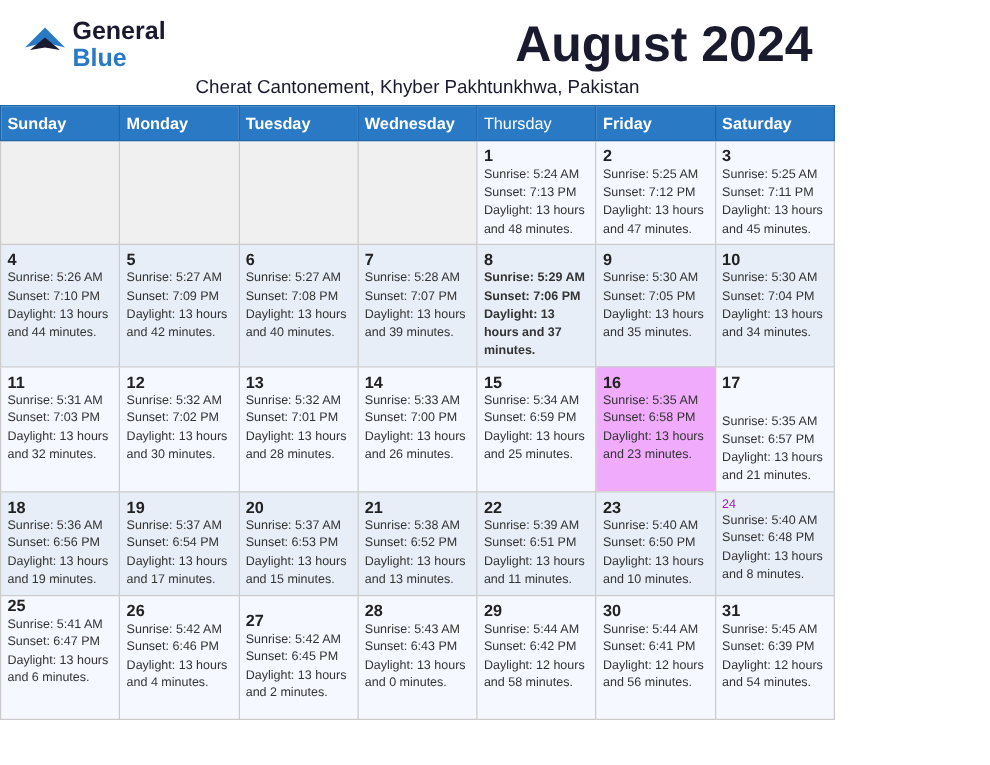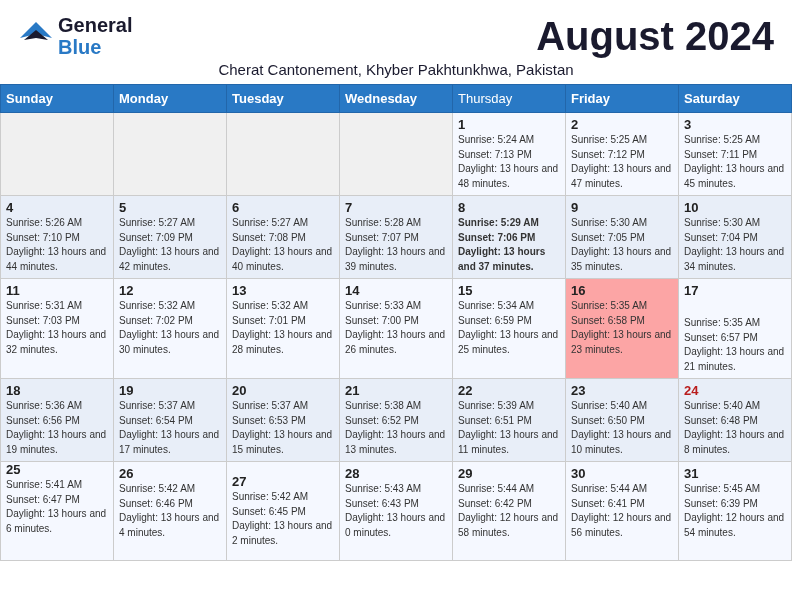--- a/index.html
+++ b/index.html
@@ -3,21 +3,21 @@
   <meta charset="utf-8">
   <style>
     * { box-sizing: border-box; margin: 0; padding: 0; }
     body { font-family: Arial, sans-serif; background: #fff; width: 792px; min-height: 612px; }
     
     table { width: calc(100% - 0px); margin: 0; }
   </style>
 </head>
 <body>
 
-<div style="width:792px; background:#fff; padding: 0;">
+<div style="width:668px; background:#fff; padding: 0;">
 
   <div style="display:flex; justify-content:space-between; align-items:flex-start; padding: 14px 18px 2px 18px;">
 
     <div style="display:flex; align-items:center; gap:4px;">
       <div style="position:relative; width:36px; height:36px;">
         <svg width="36" height="36" viewBox="0 0 36 36">
           <rect x="0" y="0" width="36" height="36" fill="white"></rect>
           <polygon points="18,4 34,20 18,16 2,20" fill="#2979c5"></polygon>
           <polygon points="18,12 30,22 18,20 6,22" fill="#1a1a2e"></polygon>
         </svg>
@@ -138,21 +138,21 @@
             <div style="font-size: 10px; color: rgb(51, 51, 51); line-height: 1.45; white-space: pre-line;">Sunrise: 5:33 AM
 Sunset: 7:00 PM
 Daylight: 13 hours and 26 minutes.</div>
           </td>
           <td style="border: 1px solid rgb(204, 204, 204); vertical-align: top; padding: 4px 5px; font-size: 10.5px; color: rgb(34, 34, 34); background: rgb(245, 248, 255); width: 113px;">
             <span style="font-size: 13px; font-weight: bold; color: rgb(34, 34, 34); display: block; margin-bottom: 1px;">15</span>
             <div style="font-size: 10px; color: rgb(51, 51, 51); line-height: 1.45; white-space: pre-line;">Sunrise: 5:34 AM
 Sunset: 6:59 PM
 Daylight: 13 hours and 25 minutes.</div>
           </td>
-          <td style="border: 1px solid rgb(204, 204, 204); vertical-align: top; padding: 4px 5px; font-size: 10.5px; color: rgb(34, 34, 34); background: #fca5a5; width: 113px; margin-top: 22px;">
+          <td style="border: 1px solid rgb(204, 204, 204); vertical-align: top; padding: 4px 5px; font-size: 10.5px; color: rgb(34, 34, 34); background: #f0abfc; width: 113px; margin-top: 22px;">
             <span style="font-size: 13px; font-weight: bold; color: rgb(34, 34, 34); display: block; margin-bottom: 1px;">16</span>
             <div style="font-size: 10px; color: rgb(51, 51, 51); line-height: 1.45; white-space: pre-line;">Sunrise: 5:35 AM
 Sunset: 6:58 PM
 Daylight: 13 hours and 23 minutes.</div>
           </td>
           <td style="border: 1px solid rgb(204, 204, 204); vertical-align: top; padding: 4px 5px; font-size: 10.5px; color: rgb(34, 34, 34); background: rgb(245, 248, 255); width: 113px;">
             <span style="font-size: 13px; font-weight: bold; color: rgb(34, 34, 34); display: block; margin-bottom: 18px;">17</span>
             <div style="font-size: 10px; color: rgb(51, 51, 51); line-height: 1.45; white-space: pre-line;">Sunrise: 5:35 AM
 Sunset: 6:57 PM
 Daylight: 13 hours and 21 minutes.</div>
@@ -189,21 +189,21 @@
 Sunset: 6:51 PM
 Daylight: 13 hours and 11 minutes.</div>
           </td>
           <td style="border: 1px solid rgb(204, 204, 204); vertical-align: top; padding: 4px 5px; font-size: 10.5px; color: rgb(34, 34, 34); background: rgb(232, 238, 248); width: 113px;">
             <span style="font-size: 13px; font-weight: bold; color: rgb(34, 34, 34); display: block; margin-bottom: 1px;">23</span>
             <div style="font-size: 10px; color: rgb(51, 51, 51); line-height: 1.45; white-space: pre-line;">Sunrise: 5:40 AM
 Sunset: 6:50 PM
 Daylight: 13 hours and 10 minutes.</div>
           </td>
           <td style="border: 1px solid rgb(204, 204, 204); vertical-align: top; padding: 4px 5px; font-size: 10.5px; color: rgb(34, 34, 34); background: rgb(232, 238, 248); width: 113px;">
-            <span style="font-size: 13px; font-weight: bold; color: #b91c1c; display: block; margin-bottom: 1px;">24</span>
+            <span style="font-size: 10px; font-weight: normal; color: #a21caf; display: block; margin-bottom: 1px;">24</span>
             <div style="font-size: 10px; color: rgb(51, 51, 51); line-height: 1.45; white-space: pre-line;">Sunrise: 5:40 AM
 Sunset: 6:48 PM
 Daylight: 13 hours and 8 minutes.</div>
           </td>
         </tr>
         <tr>
           <td style="border: 1px solid rgb(204, 204, 204); vertical-align: top; padding: 0 5px; font-size: 10.5px; color: rgb(34, 34, 34); background: rgb(245, 248, 255); width: 113px;">
             <span style="font-size: 13px; font-weight: bold; color: rgb(34, 34, 34); display: block; margin-bottom: 1px;">25</span>
             <div style="font-size: 10px; color: rgb(51, 51, 51); line-height: 1.45; white-space: pre-line;">Sunrise: 5:41 AM
 Sunset: 6:47 PM

